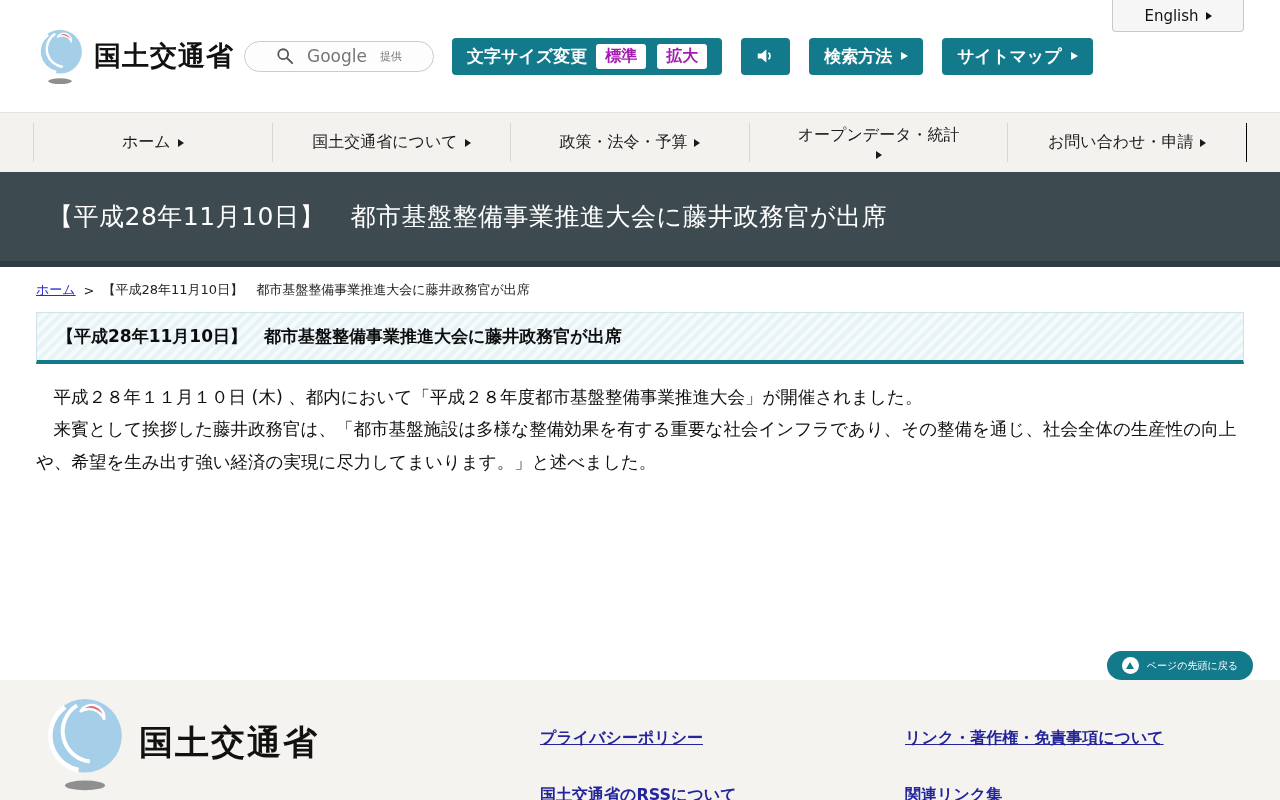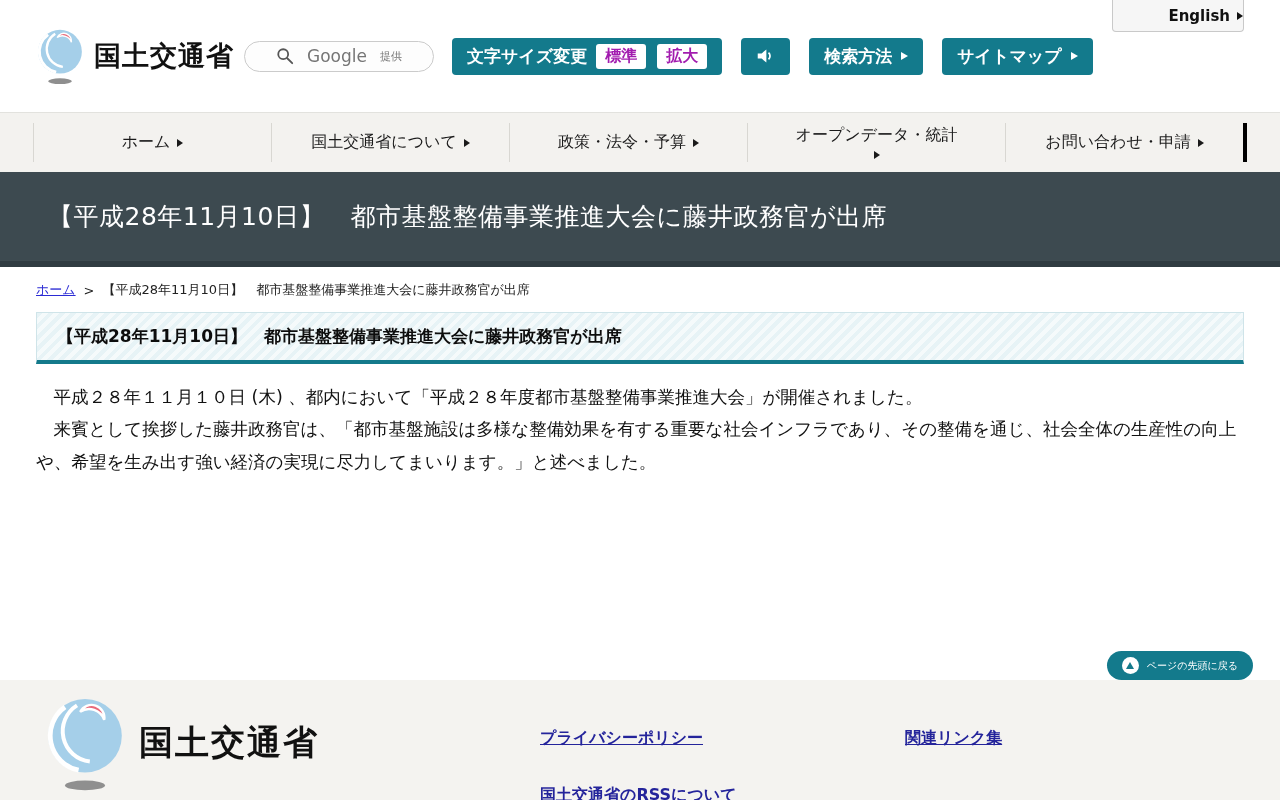--- a/index.html
+++ b/index.html
@@ -31,29 +31,29 @@
   .chip + .chip { margin-left:2px; }
 
   .arr { width:0; height:0; display:inline-block;
          border-left:7px solid currentColor;
          border-top:4.5px solid transparent; border-bottom:4.5px solid transparent; }
   .arr-sm { border-left-width:6px; border-top-width:4px; border-bottom-width:4px; }
 
   .english { position:absolute; top:0; right:36px; width:132px; height:32px;
              background:#f6f6f6; border:1px solid #c9c9c9; border-top:none;
              border-radius:0 0 4px 4px; display:flex; align-items:center;
-             justify-content:flex-end; gap:7px; font-size:15px; color:#111; cursor:pointer;font-weight:bold; }
+             justify-content:center; gap:7px; font-size:15px; color:#111; cursor:pointer; }
 
   
   .gnav { height:60px; background:#f3f2ef; border-top:1px solid #e2e2de;
           display:flex; padding:0 33px; }
   .nav-item { flex:1; display:flex; align-items:center; justify-content:center;
               gap:7px; font-size:16px; color:#1a1a1a; margin:10px 0;
               border-left:1px solid #d8d7d2; cursor:pointer; }
-  .nav-item:last-child { border-right:4px solid #000000; }
+  .nav-item:last-child { border-right:1px solid #000000; }
   .nav-item .navlabel { white-space:nowrap; }
   .nav-item.narrow { flex-wrap:wrap; align-content:center; line-height:1.15; padding:0 10px; }
   .nav-item.narrow .navlabel { width:100%; text-align:center; }
 
   
   .banner { height:95px; background:#3d4a50; border-bottom:6px solid #2f3b41;
             display:flex; align-items:center; padding:0 48px; }
   .banner-title { color:#ffffff; font-size:25px; font-weight:500; letter-spacing:0.5px; }
 
   
@@ -205,17 +205,18 @@
         <ellipse cx="50" cy="114" rx="25" ry="6" fill="#8f8f8f"></ellipse>
       </svg>
       <span class="f-logo-text">国土交通省</span>
     </div>
 
     <div class="f-col f-col1">
       <a class="f-link">プライバシーポリシー</a>
       <a class="f-link">国土交通省のRSSについて</a>
     </div>
     <div class="f-col f-col2">
+      <a class="f-link">リンク・著作権・免責事項について</a>
       <a class="f-link">関連リンク集</a>
     </div>
   </footer>
 
 </div>
 
 </body></html>

